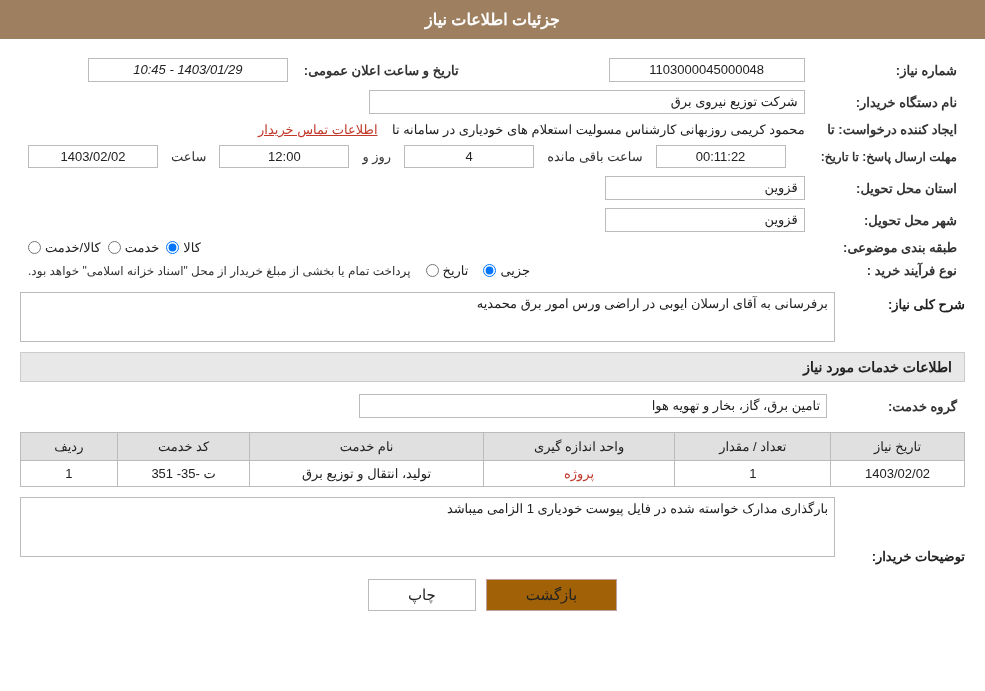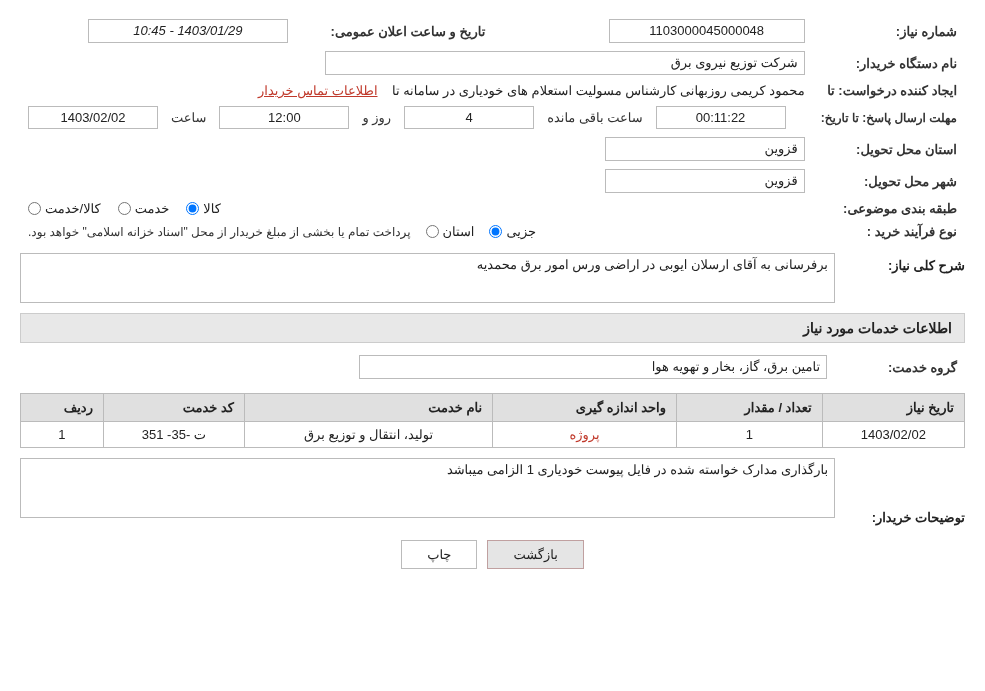--- a/index.html
+++ b/index.html
@@ -79,21 +79,21 @@
       background: #e8e8e8;
       border: 1px solid #ccc;
       padding: 6px 12px;
       font-weight: bold;
       font-size: 14px;
       margin: 10px 0 8px 0;
       text-align: right;
     }
     .radio-group {
       display: flex;
-      gap: 17px;
+      gap: 7px;
       align-items: flex-start;
       flex-direction: row-reverse;
     }
     .radio-item {
       display: flex;
       align-items: center;
       gap: 4px;
     }
     .purchase-type {
       display: flex;
@@ -107,84 +107,87 @@
       margin-right: 0;
     }
     .service-table {
       width: 100%;
       border-collapse: collapse;
       margin: 8px 0;
     }
     .service-table th {
       background: #e0e0e0;
       border: 1px solid #bbb;
-      padding: 6px 10px;
-      text-align: right;
-      font-weight: bold;
+      padding: 6px 16px;
+      text-align: center;
+      font-weight: normal;
     }
     .service-table td {
       border: 1px solid #bbb;
       padding: 5px 10px;
       text-align: center;
     }
     .service-table tr:nth-child(even) td {
       background: #f9f9f9;
     }
     .btn-row {
       display: flex;
       justify-content: center;
       gap: 10px;
       margin: 15px 0;
     }
     .btn {
-      padding: 6px 25px;
+      padding: 6px 39px;
       border: 1px solid #bbb;
       cursor: pointer;
-      font-size: 13px;
+      font-size: 15px;
       font-family: Tahoma, Arial, sans-serif;
     }
     .btn-print {
       background: #fff;
       color: #222;
     }
     .btn-back {
-      background: #e5e5e5;
+      background: #a16207;
       color: #222;
       border-color: #c0a0a0;
     }
     .nested-label {
       color: #333;
       font-weight: normal;
       margin: 0 5px;
     }
   </style>
 </head>
 <body>
 
 <div class="page-container">
 
+  <div class="header-bar">
+    <span>جزئیات اطلاعات نیاز</span>
+  </div>
 
   <div class="main-content">
 
     <table class="info-table">
       <tbody>
           <tr>
         <td class="label-cell">شماره نیاز:</td>
         <td class="value-cell">
           <div class="input-box input-wide" style="width:196px; text-align:center;">1103000045000048</div>
         </td>
-        <td class="label-cell" style="width:auto; text-align:center; padding-right:30px;">تاریخ و ساعت اعلان عمومی:</td>
+        <td class="label-cell" style="width:auto; text-align:left; padding-right:30px;">تاریخ و ساعت اعلان عمومی:</td>
         <td class="value-cell">
           <div class="input-box" style="width:200px; text-align:center;font-style:italic;">1403/01/29 - 10:45</div>
         </td>
       </tr>
       <tr>
         <td class="label-cell">نام دستگاه خریدار:</td>
         <td class="value-cell" colspan="3">
-          <div class="input-box" style="width:480px;">شرکت توزیع نیروی برق</div>
+          <div class="input-box" style="width:436px;">شرکت توزیع نیروی برق</div>
         </td>
       </tr>
       <tr>
         <td class="label-cell">
           <span>ایجاد کننده درخواست: تا</span>
         </td>
         <td class="value-cell" colspan="3">
           <span>محمود کریمی روزبهانی کارشناس  مسولیت استعلام های خودیاری در سامانه تا</span>
           &nbsp;&nbsp;
           <span class="link-text">اطلاعات تماس خریدار</span>
@@ -236,21 +239,21 @@
             </div>
           </div>
         </td>
       </tr>
       <tr>
         <td class="label-cell">نوع فرآیند خرید :</td>
         <td class="value-cell" colspan="3">
           <div class="purchase-type">
             <span class="note-text">پرداخت تمام یا بخشی از مبلغ خریدار از محل "اسناد خزانه اسلامی" خواهد بود.</span>
             <div class="radio-item">
-              <span>استان</span>
+              <span>تاریخ</span>
               <input type="radio" name="purchase" style="">
             </div>
             <div class="radio-item">
               <span>جزیی</span>
               <input type="radio" name="purchase" checked="" style="">
             </div>
           </div>
         </td>
       </tr>
     </tbody>

